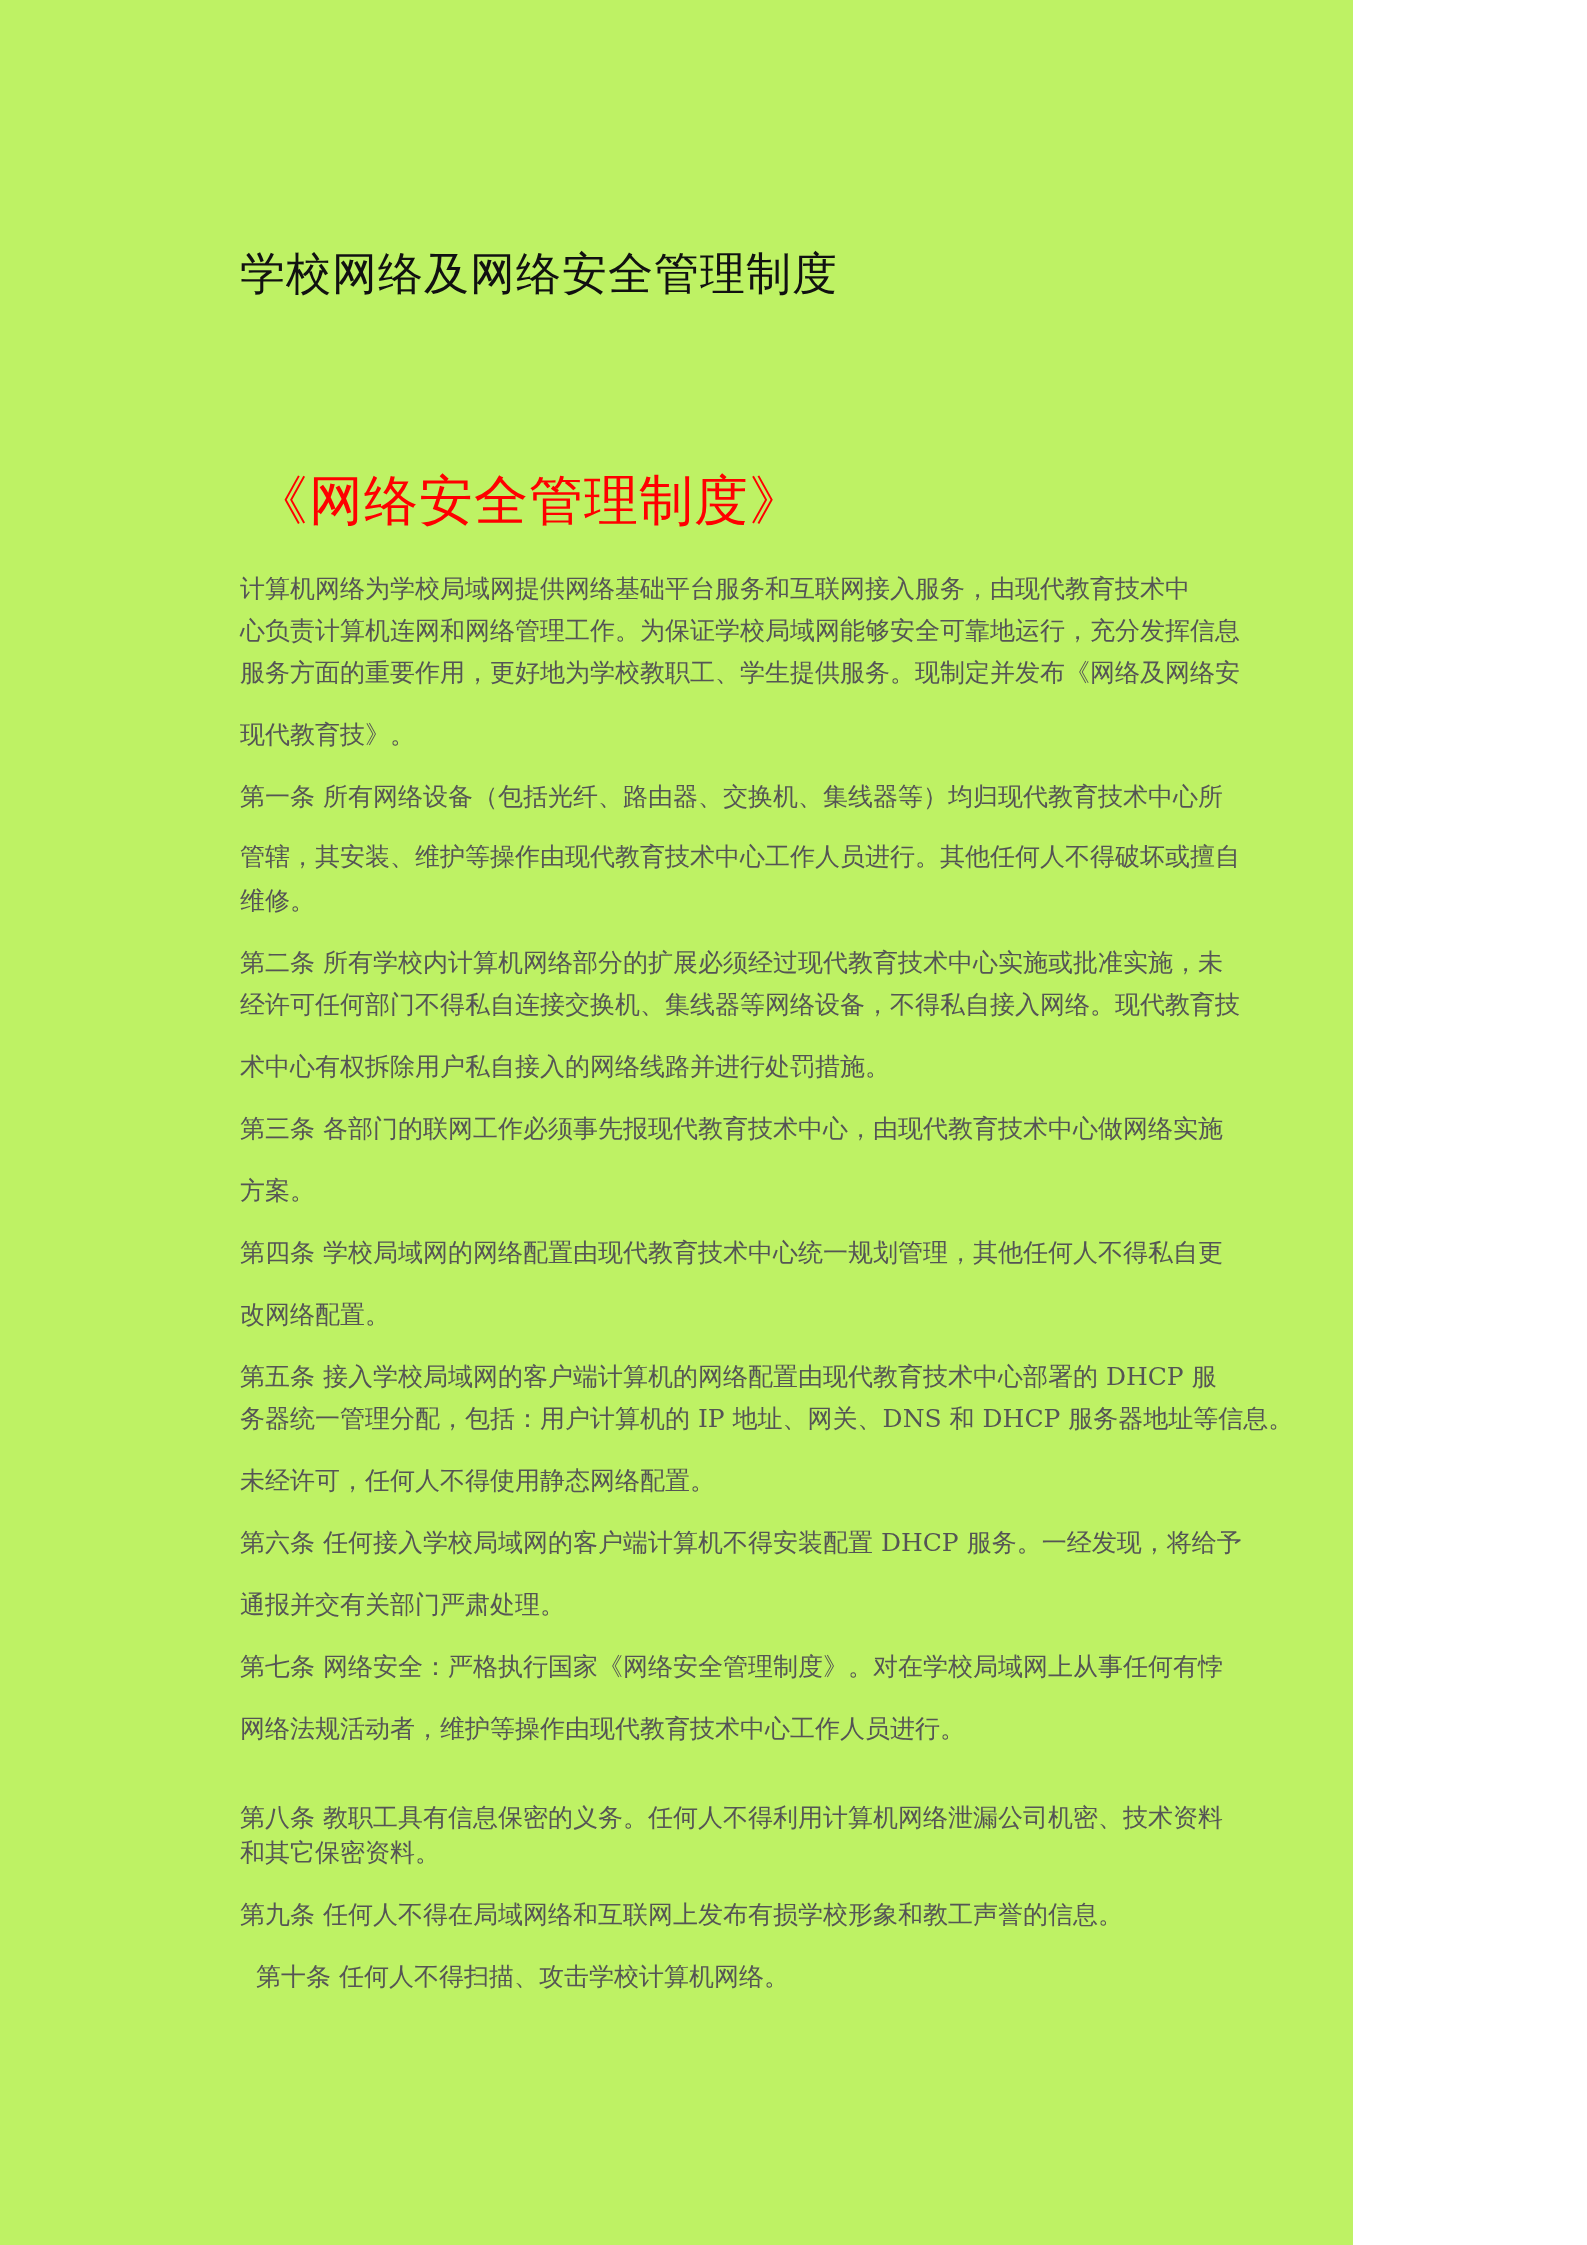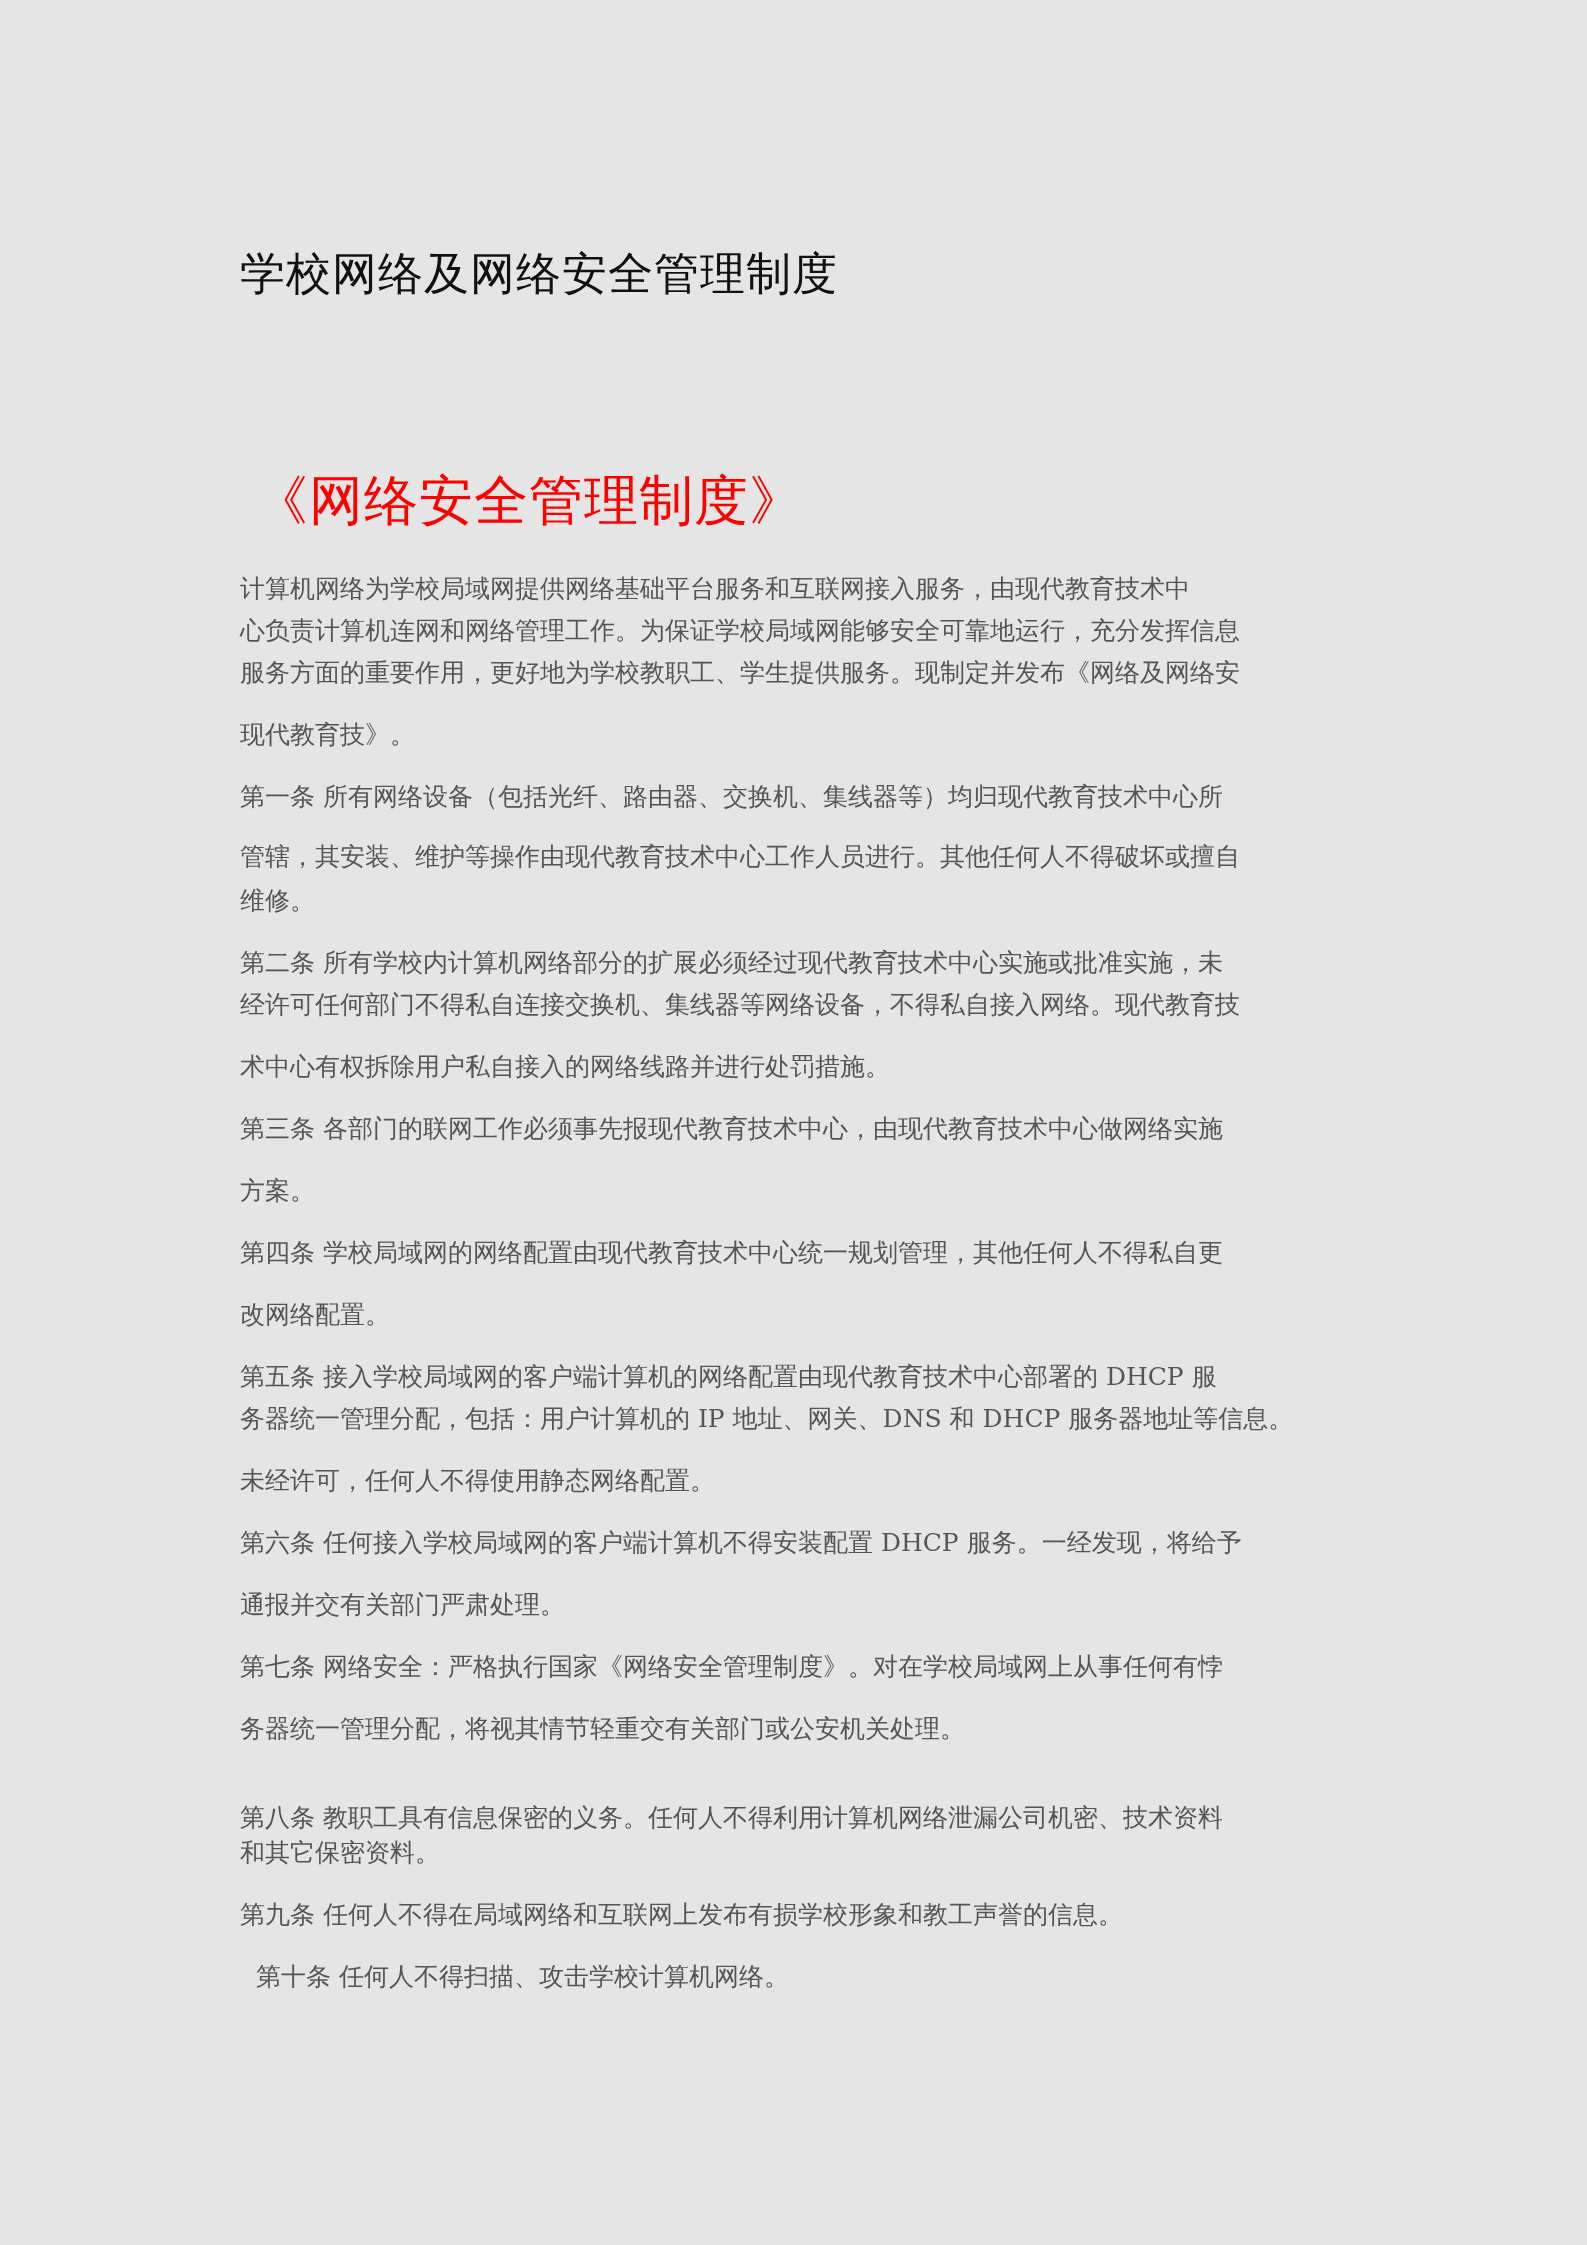--- a/index.html
+++ b/index.html
@@ -11,23 +11,23 @@
       width: 1587px;
       height: 2245px;
       position: relative;
       overflow: hidden;
       font-family: "DejaVu Serif", "Liberation Serif", serif;
     }
     .page {
       position: absolute;
       left: 0;
       top: 0;
-      width: 1587px;
+      width: 1353px;
       height: 2245px;
-      background: #e5e5e5;
+      background: #bef264;
     }
     .doc-title {
       position: absolute;
       left: 240px;
       top: 244px;
       font-size: 45px;
       line-height: 60px;
       color: #111111;
       font-weight: normal;
       white-space: nowrap;
@@ -83,19 +83,19 @@
     <div class="line" style="top:1112px;">第三条  各部门的联网工作必须事先报现代教育技术中心，由现代教育技术中心做网络实施</div>
     <div class="line" style="top:1174px;">方案。</div>
     <div class="line" style="top:1236px;">第四条  学校局域网的网络配置由现代教育技术中心统一规划管理，其他任何人不得私自更</div>
     <div class="line" style="top:1298px;">改网络配置。</div>
     <div class="line" style="top:1360px;">第五条  接入学校局域网的客户端计算机的网络配置由现代教育技术中心部署的 DHCP 服</div>
     <div class="line" style="top:1402px;">务器统一管理分配，包括：用户计算机的 IP 地址、网关、DNS 和 DHCP 服务器地址等信息。</div>
     <div class="line" style="top:1464px;">未经许可，任何人不得使用静态网络配置。</div>
     <div class="line" style="top:1526px;">第六条  任何接入学校局域网的客户端计算机不得安装配置 DHCP 服务。一经发现，将给予</div>
     <div class="line" style="top:1588px;">通报并交有关部门严肃处理。</div>
     <div class="line" style="top:1650px;">第七条  网络安全：严格执行国家《网络安全管理制度》。对在学校局域网上从事任何有悖</div>
-    <div class="line" style="top:1712px;">务器统一管理分配，将视其情节轻重交有关部门或公安机关处理。</div>
+    <div class="line" style="top:1712px;">网络法规活动者，维护等操作由现代教育技术中心工作人员进行。</div>
     <div class="line" style="top:1774px;margin-top:27px;">第八条  教职工具有信息保密的义务。任何人不得利用计算机网络泄漏公司机密、技术资料</div>
     <div class="line" style="top:1836px;">和其它保密资料。</div>
     <div class="line" style="top:1898px;">第九条  任何人不得在局域网络和互联网上发布有损学校形象和教工声誉的信息。</div>
     <div class="line" style="top:1960px;margin-left:16px;">第十条  任何人不得扫描、攻击学校计算机网络。</div>
   </div>
 </div>
 
 </body></html>

